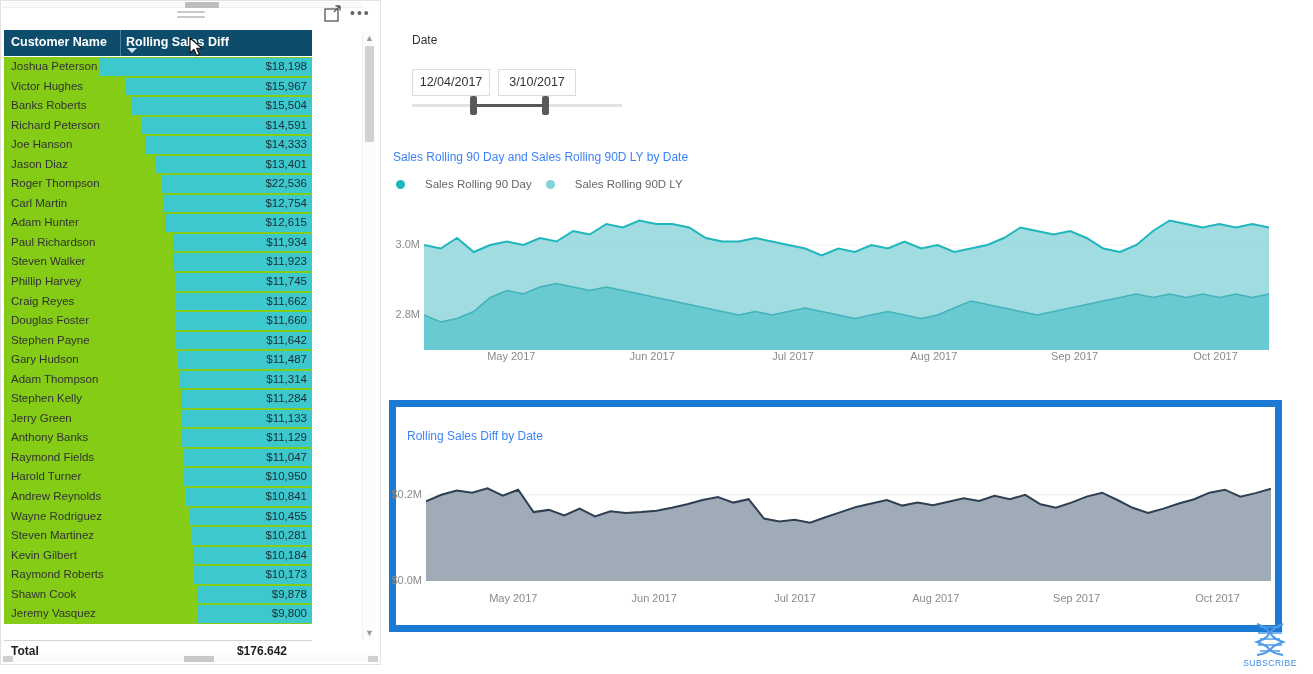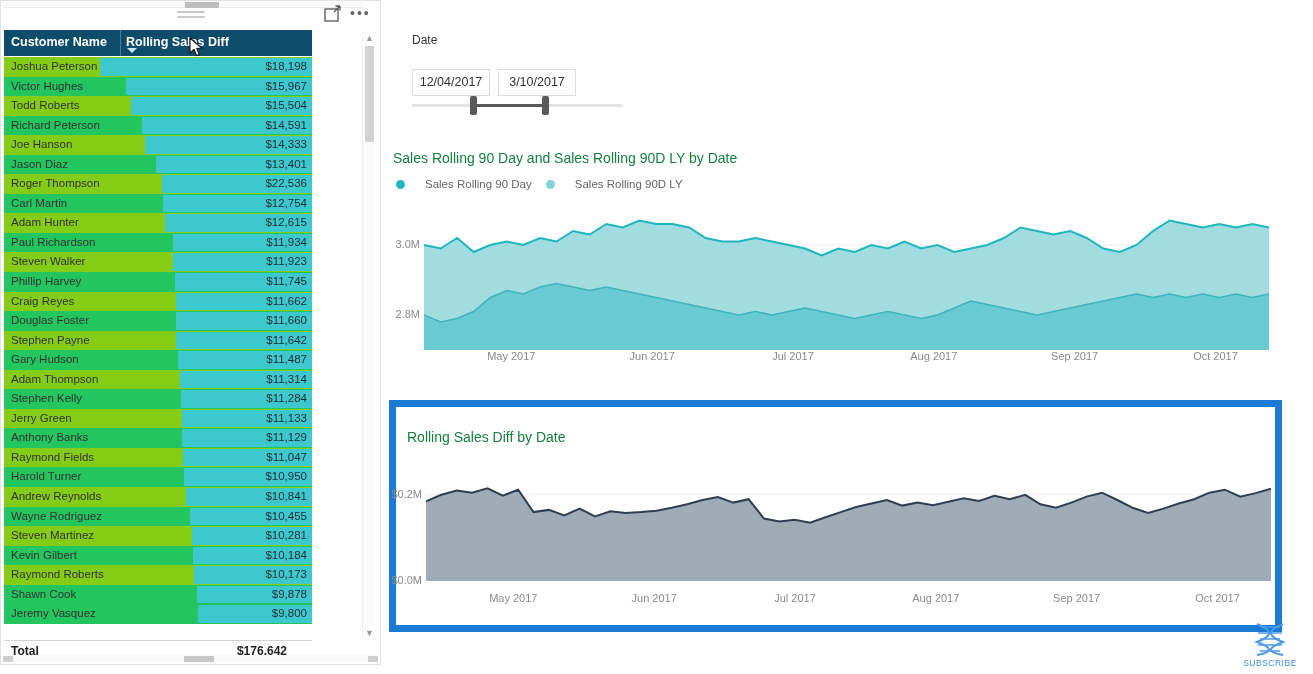--- a/index.html
+++ b/index.html
@@ -51,21 +51,21 @@
   }
   .cursor-arrow { position: absolute; left: 188px; top: 36px; width: 16px; height: 22px; z-index: 30; }
 
   .tv-rows {
     position: absolute; left: 3px; top: 56px; width: 308px; height: 582px;
     overflow: hidden;
   }
   .row {
     position: relative; height: 19.55px; width: 308px; font-size: 11.5px; color: #333;
   }
-  .row.odd { background: #22c55e; }
+  .row.odd { background: #84cc16; }
   .row.even { background: #84cc16; }
   .row .nm { position: absolute; left: 7px; top: 3px; white-space: nowrap; }
   .row .bar { position: absolute; top: 1px; height: 17.5px; background: #3cc8cd; right: 0; }
   .row .vl {
     position: absolute; right: 5px; top: 3px; color: #1c2b33; font-size: 11.5px; white-space: nowrap;
   }
 
   .tv-total {
     position: absolute; left: 3px; top: 639px; width: 308px; height: 20px;
     border-top: 1px solid #cfd4d8; font-size: 12px; font-weight: bold; color: #1f1f1f;
@@ -103,21 +103,21 @@
     font-size: 12.5px; color: #333; text-align: center; line-height: 25px;
   }
   .slicer-box.a { left: 0; width: 78px; }
   .slicer-box.b { left: 86px; width: 78px; }
   .slicer-track { position: absolute; left: 0; top: 71px; width: 210px; height: 3px; background: #e3e3e3; }
   .slicer-track .fill { position: absolute; left: 61px; top: 0; width: 72px; height: 3px; background: #595959; }
   .slicer-handle { position: absolute; top: -8px; width: 7px; height: 19px; background: #595959; border-radius: 2px; cursor: pointer; }
   .slicer-handle.h1 { left: 58px; } .slicer-handle.h2 { left: 130px; }
 
   
-  .chart-title { font-size: 14px; color: #15803d; }
+  .chart-title { font-size: 12px; color: #3b82f6; }
   .axis-lbl { position: absolute; font-size: 11px; color: #8a8a8a; white-space: nowrap; }
   .ylab { position: absolute; font-size: 11px; color: #8a8a8a; text-align: right; }
 
   
   .chart1 { position: absolute; left: 0; top: 150px; width: 900px; height: 225px; }
   .c1-title { position: absolute; left: 5px; top: 0; }
   .legend { position: absolute; left: 8px; top: 28px; display: flex; gap: 14px; align-items: center; }
   .legend-item { display: flex; align-items: center; gap: 20px; font-size: 11.5px; color: #666; }
   .dot { width: 9px; height: 9px; border-radius: 50%; display: inline-block; }
   .c1-plot { position: absolute; left: 36px; top: 60px; width: 845px; height: 140px; }
@@ -178,21 +178,21 @@
           <span class="nm">Joshua Peterson</span>
           <span class="bar" style="width:212.0px"></span>
           <span class="vl">$18,198</span>
         </div>
         <div class="row odd">
           <span class="nm">Victor Hughes</span>
           <span class="bar" style="width:186.0px"></span>
           <span class="vl">$15,967</span>
         </div>
         <div class="row even">
-          <span class="nm">Todd Roberts</span>
+          <span class="nm">Banks Roberts</span>
           <span class="bar" style="width:180.6px"></span>
           <span class="vl">$15,504</span>
         </div>
         <div class="row odd">
           <span class="nm">Richard Peterson</span>
           <span class="bar" style="width:170.0px"></span>
           <span class="vl">$14,591</span>
         </div>
         <div class="row even">
           <span class="nm">Joe Hanson</span>

